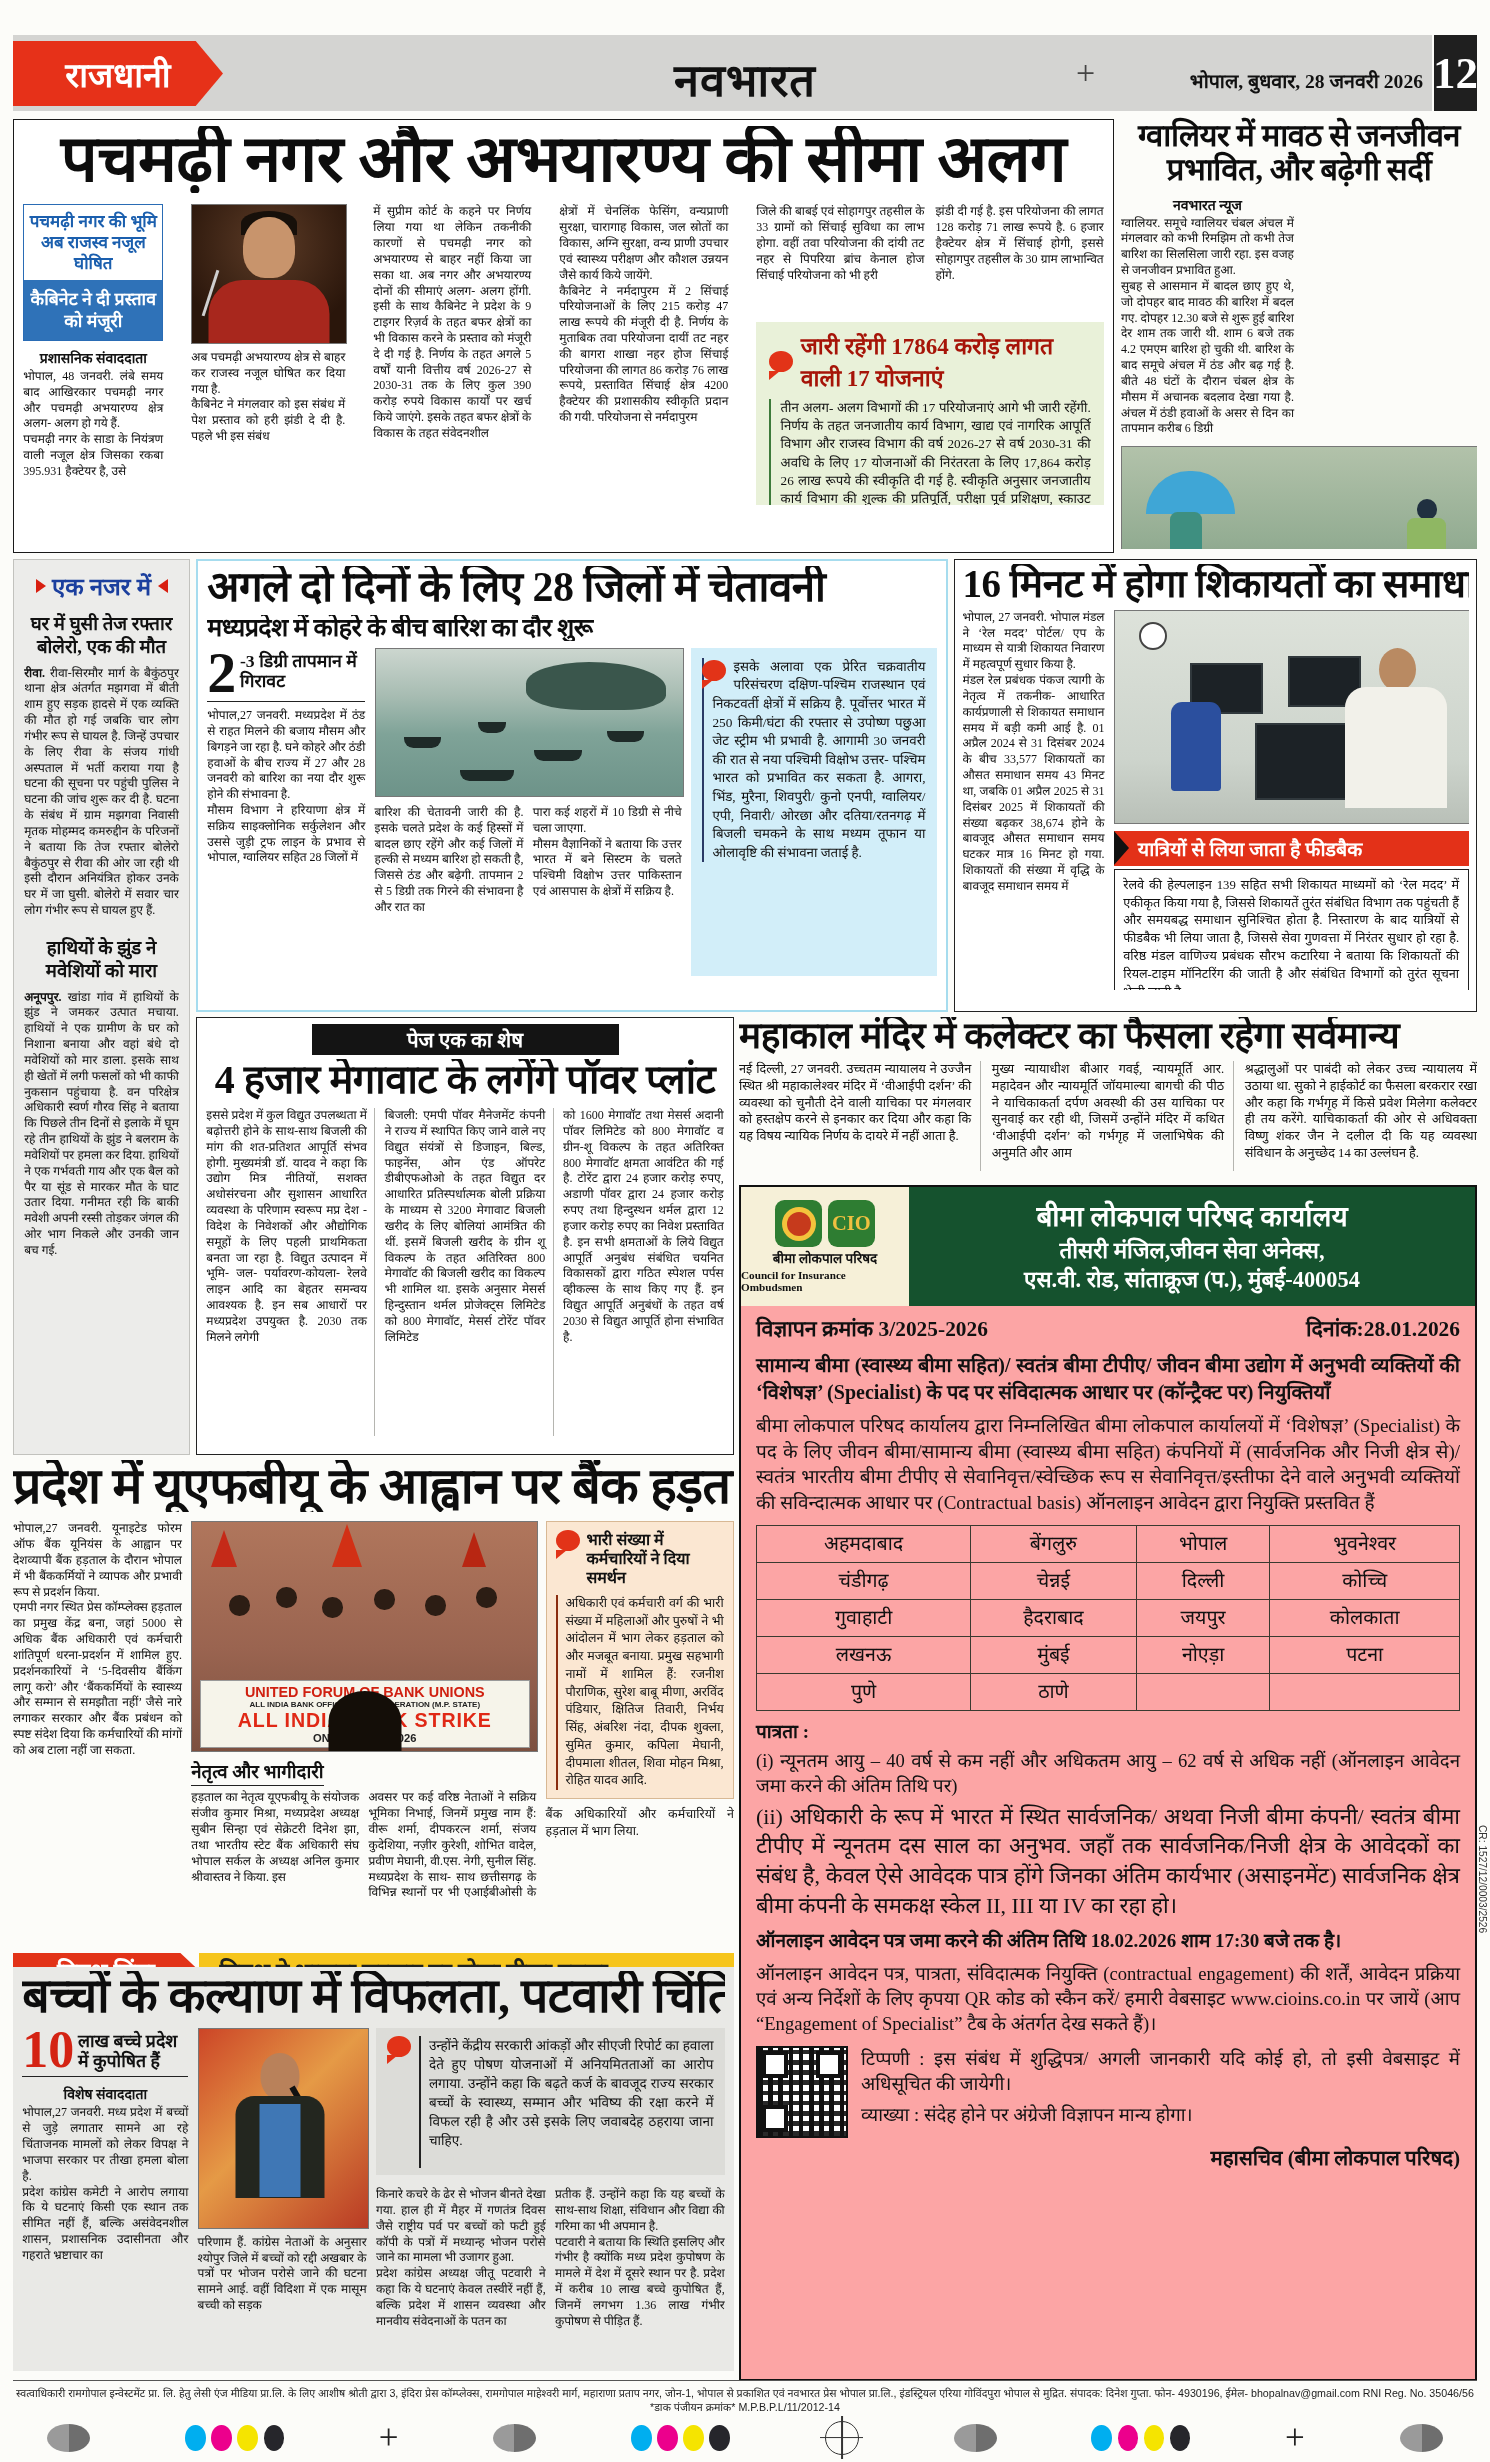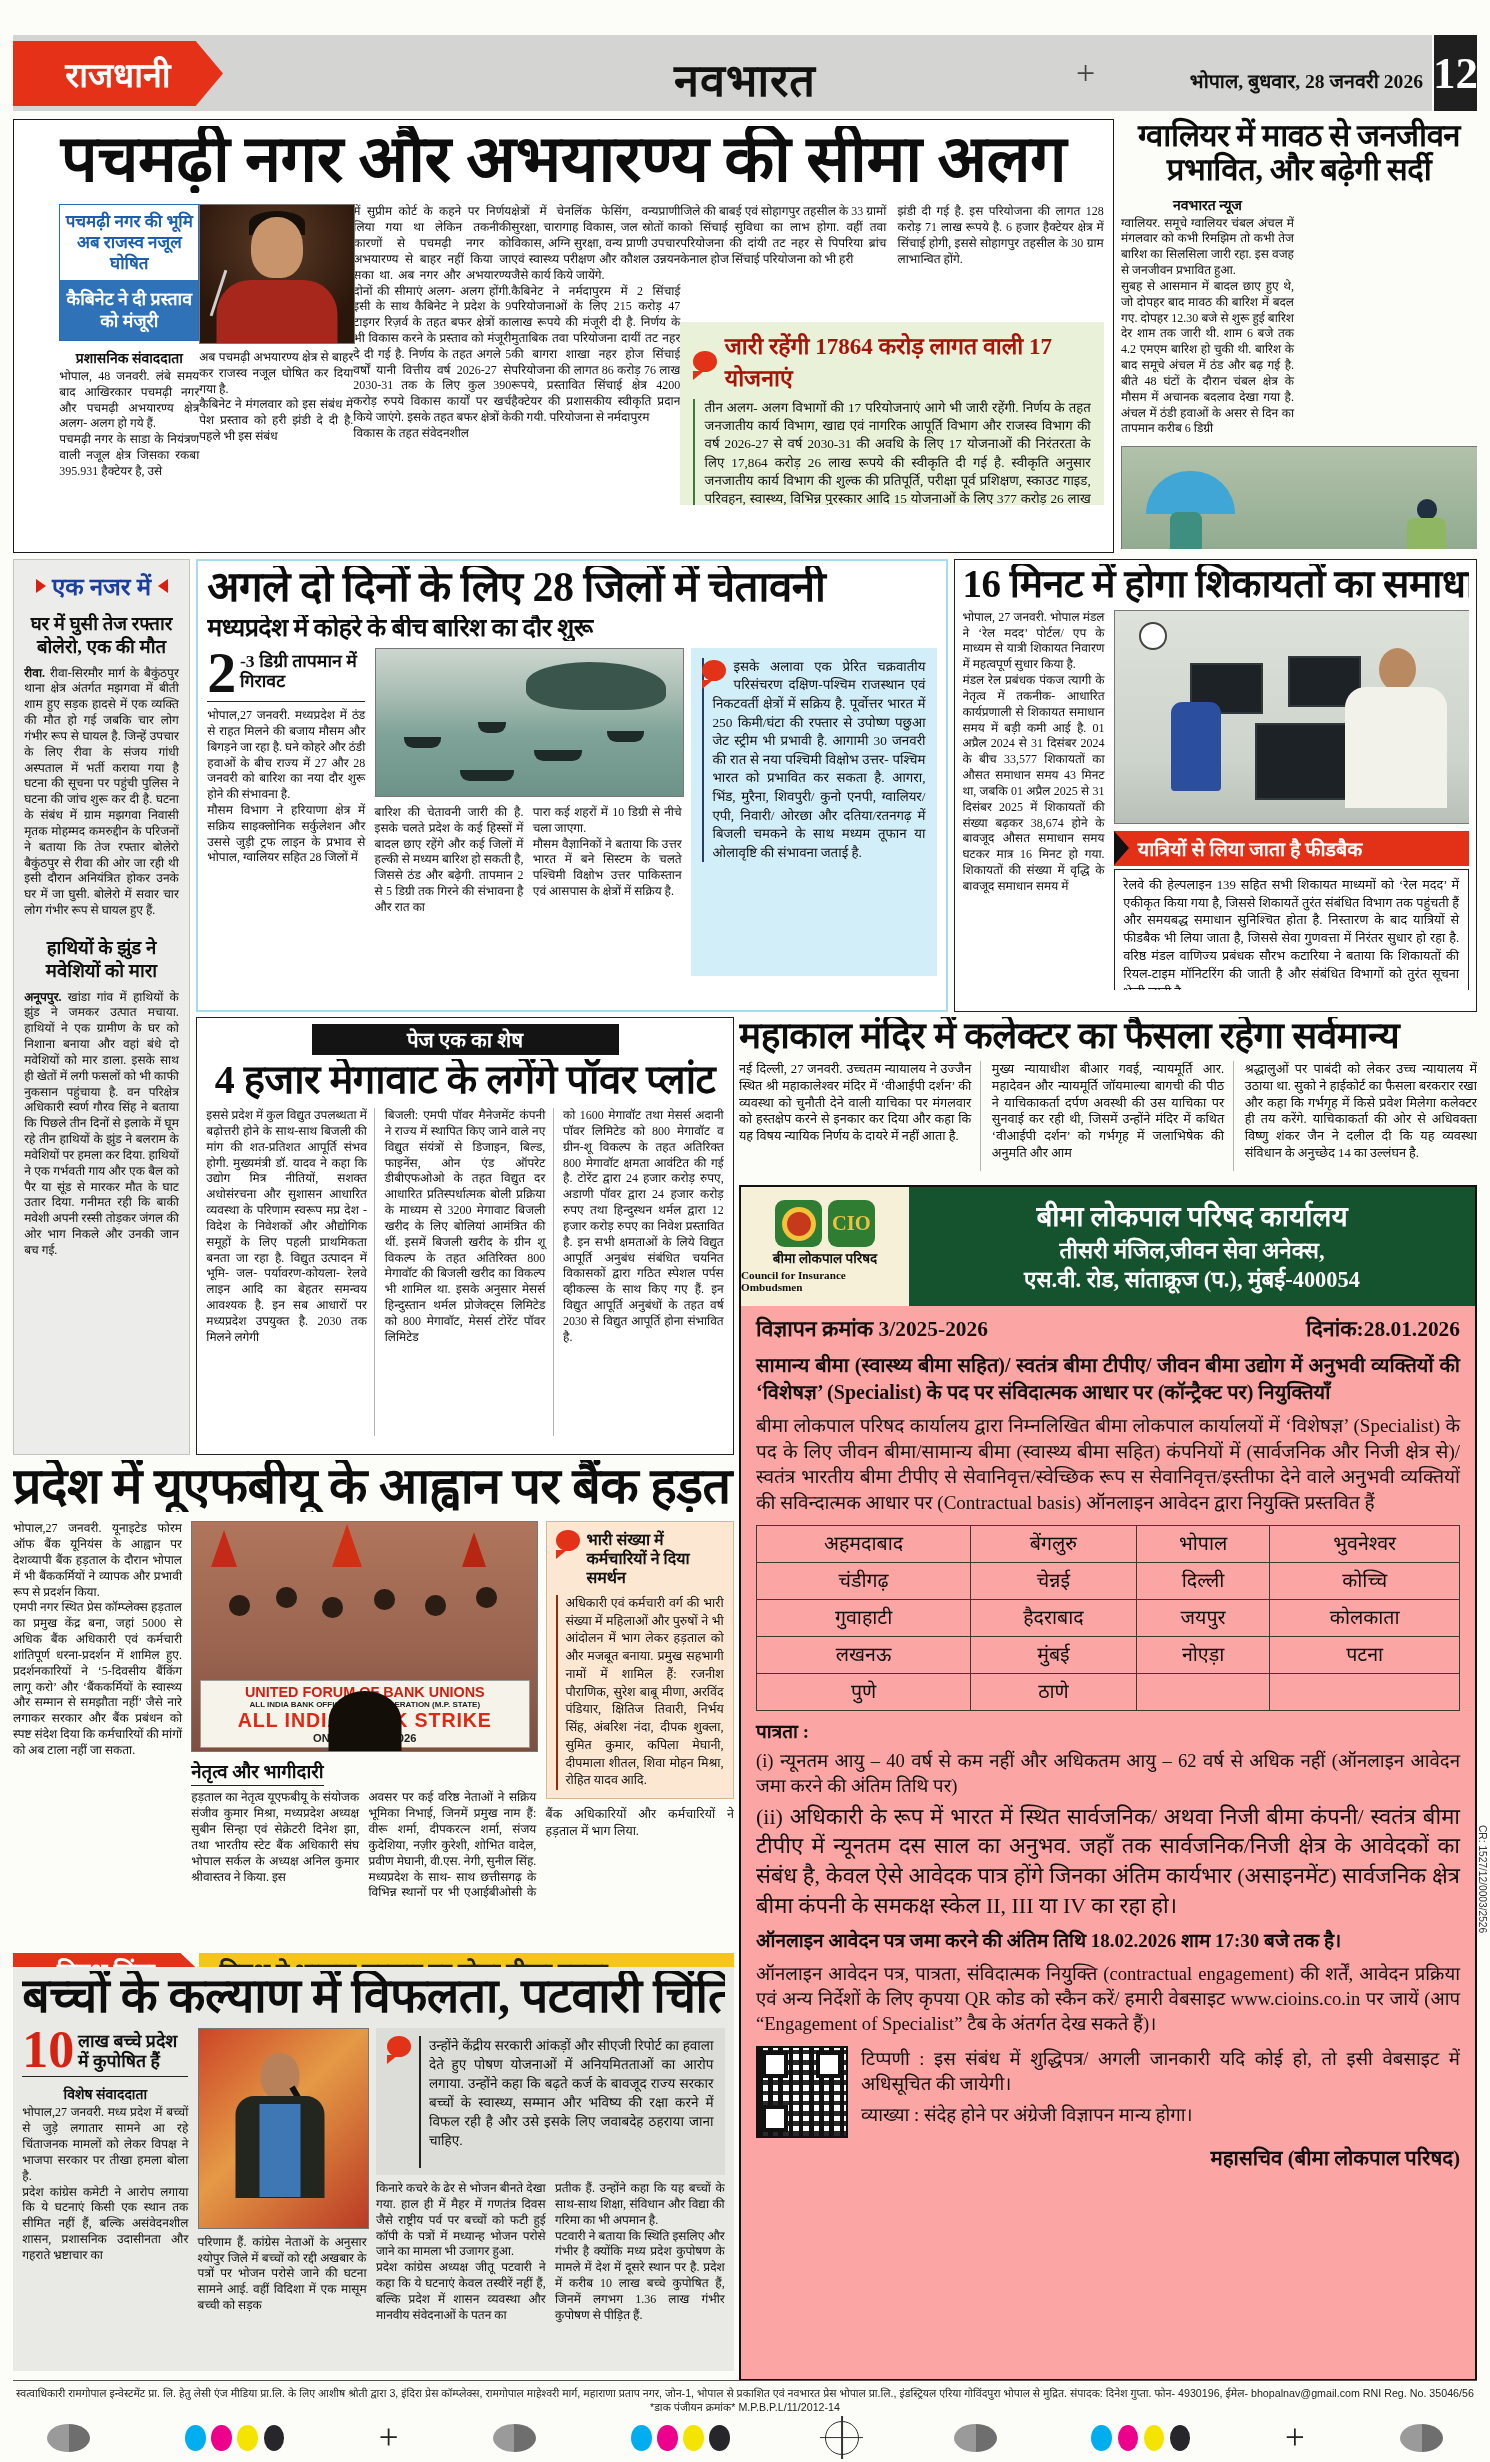--- a/index.html
+++ b/index.html
@@ -23,21 +23,21 @@
   #sec-tab{left:13px;top:41px;width:210px;height:65px;background:#e63119;color:#fff;font-weight:bold;font-size:34px;
     display:flex;align-items:center;justify-content:center;clip-path:polygon(0 0,87% 0,100% 50%,87% 100%,0 100%);}
   #masthead{left:512px;top:48px;width:466px;text-align:center;font-size:45px;font-weight:bold;letter-spacing:0.9px;}
   #hdr-plus{left:1076px;top:54px;font-size:34px;font-weight:300;color:#444;}
   #hdr-date{left:1155px;top:67px;width:268px;text-align:right;font-size:19.6px;font-weight:bold;}
   #pageno{left:1434px;top:35px;width:43px;height:76px;background:#1f1f1f;color:#fff;font-size:45px;font-weight:bold;
     display:flex;align-items:center;justify-content:center;}
   
   #lead{left:13px;top:119px;width:1101px;height:434px;padding:5.6px 9.3px;box-sizing:border-box;}
   #lead-hl{font-size:65px;text-align:center;}
-  #lead-cols{display:flex;gap:0;margin-top:11.2px;height:309px;overflow:hidden;margin-left:36px;}
+  #lead-cols{display:flex;gap:28px;margin-top:11.2px;height:309px;overflow:hidden;}
   .ibox{border:1.4px solid #2a6cb5;}
   .ibox-top{color:#1b5fae;font-weight:bold;font-size:17px;text-align:center;padding:5.6px 3.7px;line-height:1.25;background:#fff;}
   .ibox-bot{background:#2f72b8;color:#fff;font-weight:bold;font-size:17.7px;text-align:center;padding:7.5px 3.7px;line-height:1.25;}
   .byline{text-align:center;font-weight:bold;font-size:14px;margin:7.5px 0 1.9px;}
   .gq{background:#e9f1d9;padding:7.5px 13px;margin-top:7.5px;height:183px;overflow:hidden;box-sizing:border-box;}
   .gq-title{display:flex;gap:7.5px;align-items:center;font-weight:bold;font-size:23px;color:#a61408;}
   .gq-body{margin-top:5.6px;font-size:13.2px;line-height:1.38;text-align:justify;border-left:2.8px solid #3d7a3a;padding-left:9.3px;}
   
   #gwl{left:1121px;top:119px;width:356px;height:434px;}
   #gwl-hl{font-size:31px;text-align:center;line-height:1.1;}
@@ -470,21 +470,21 @@
       </div>
       <div style="width:169px;flex:none;">
         <div class="photo ph-pat" style="width:100%;height:199px;">
           <div class="head"></div>
           <div class="mic"></div>
           <div class="vest"></div>
           <div class="shirt"></div>
         </div>
         <div class="bt" style="margin-top:5.6px;">परिणाम हैं. कांग्रेस नेताओं के अनुसार श्योपुर जिले में बच्चों को रद्दी अखबार के पत्रों पर भोजन परोसे जाने की घटना सामने आई. वहीं विदिशा में एक मासूम बच्ची को सड़क</div>
       </div>
-      <div style="flex:1;display:flex;flex-direction:column;gap:6px;">
+      <div style="flex:1;display:flex;flex-direction:column;gap:12px;">
         <div class="gq2">
           <span class="qmark"></span>
           <div class="gq2-body">उन्होंने केंद्रीय सरकारी आंकड़ों और सीएजी रिपोर्ट का हवाला देते हुए पोषण योजनाओं में अनियमितताओं का आरोप लगाया. उन्होंने कहा कि बढ़ते कर्ज के बावजूद राज्य सरकार बच्चों के स्वास्थ्य, सम्मान और भविष्य की रक्षा करने में विफल रही है और उसे इसके लिए जवाबदेह ठहराया जाना चाहिए.</div>
         </div>
         <div class="flex" style="gap:9.3px;flex:1;overflow:hidden;">
           <div class="bt" style="flex:1;">किनारे कचरे के ढेर से भोजन बीनते देखा गया. हाल ही में मैहर में गणतंत्र दिवस जैसे राष्ट्रीय पर्व पर बच्चों को फटी हुई कॉपी के पत्रों में मध्यान्ह भोजन परोसे जाने का मामला भी उजागर हुआ.
 प्रदेश कांग्रेस अध्यक्ष जीतू पटवारी ने कहा कि ये घटनाएं केवल तस्वीरें नहीं हैं, बल्कि प्रदेश में शासन व्यवस्था और मानवीय संवेदनाओं के पतन का</div>
           <div class="bt" style="flex:1;">प्रतीक हैं. उन्होंने कहा कि यह बच्चों के साथ-साथ शिक्षा, संविधान और विद्या की गरिमा का भी अपमान है.
 पटवारी ने बताया कि स्थिति इसलिए और गंभीर है क्योंकि मध्य प्रदेश कुपोषण के मामले में देश में दूसरे स्थान पर है. प्रदेश में करीब 10 लाख बच्चे कुपोषित हैं, जिनमें लगभग 1.36 लाख गंभीर कुपोषण से पीड़ित हैं.</div>
         </div>

